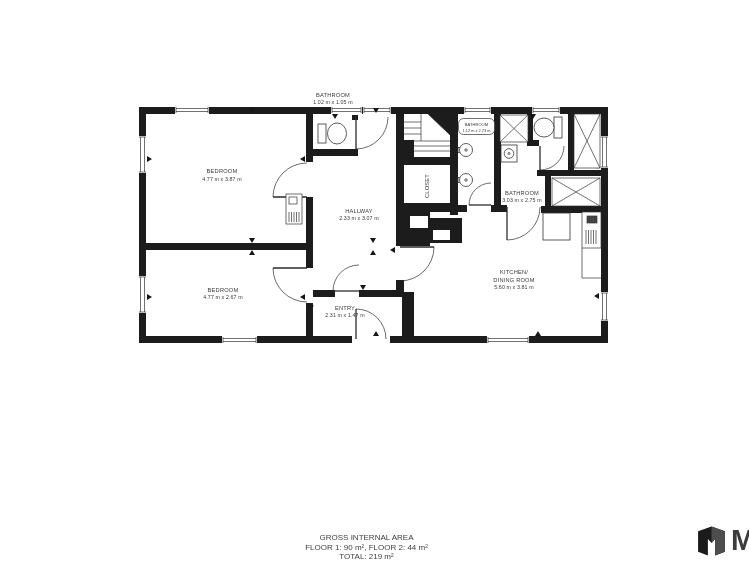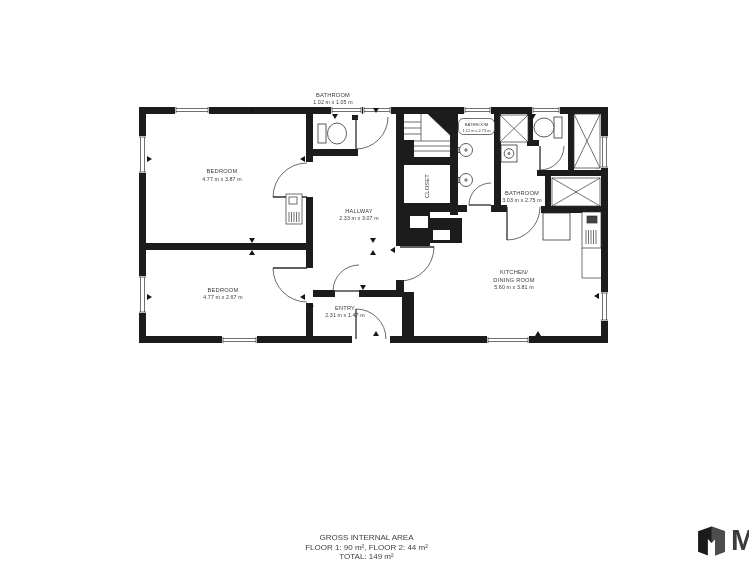--- a/index.html
+++ b/index.html
@@ -287,21 +287,21 @@
         <text class="room-name" x="514" y="274">KITCHEN/</text>
         <text class="room-name" x="514" y="281.5">DINING ROOM</text>
         <text class="room-dims" x="514" y="289">5.60 m x 3.81 m</text>
       </g>
     </g>
   </svg>
 
   <div class="footer">
     <div class="l">GROSS INTERNAL AREA</div>
     <div class="l">FLOOR 1: 90 m², FLOOR 2: 44 m²</div>
-    <div class="l">TOTAL: 149 m²</div>
+    <div class="l">TOTAL: 219 m²</div>
   </div>
 
   <div class="logo">
     <svg class="mark" width="31" height="31" viewBox="0 0 30 30">
       <path d="M2,5 L15,0.5 L28,5 L28,25 L18.5,28.5 L18.5,12.5 L15,16.5 L11.5,12.5 L11.5,28.5 L2,25 Z" fill="#1b1b1b"></path>
       <path d="M15,0.5 L28,5 L28,25 L18.5,28.5 L18.5,12.5 L15,16.5 Z" fill="#4d4d4d"></path>
     </svg>
     <span class="word">Ma</span>
   </div>
 

